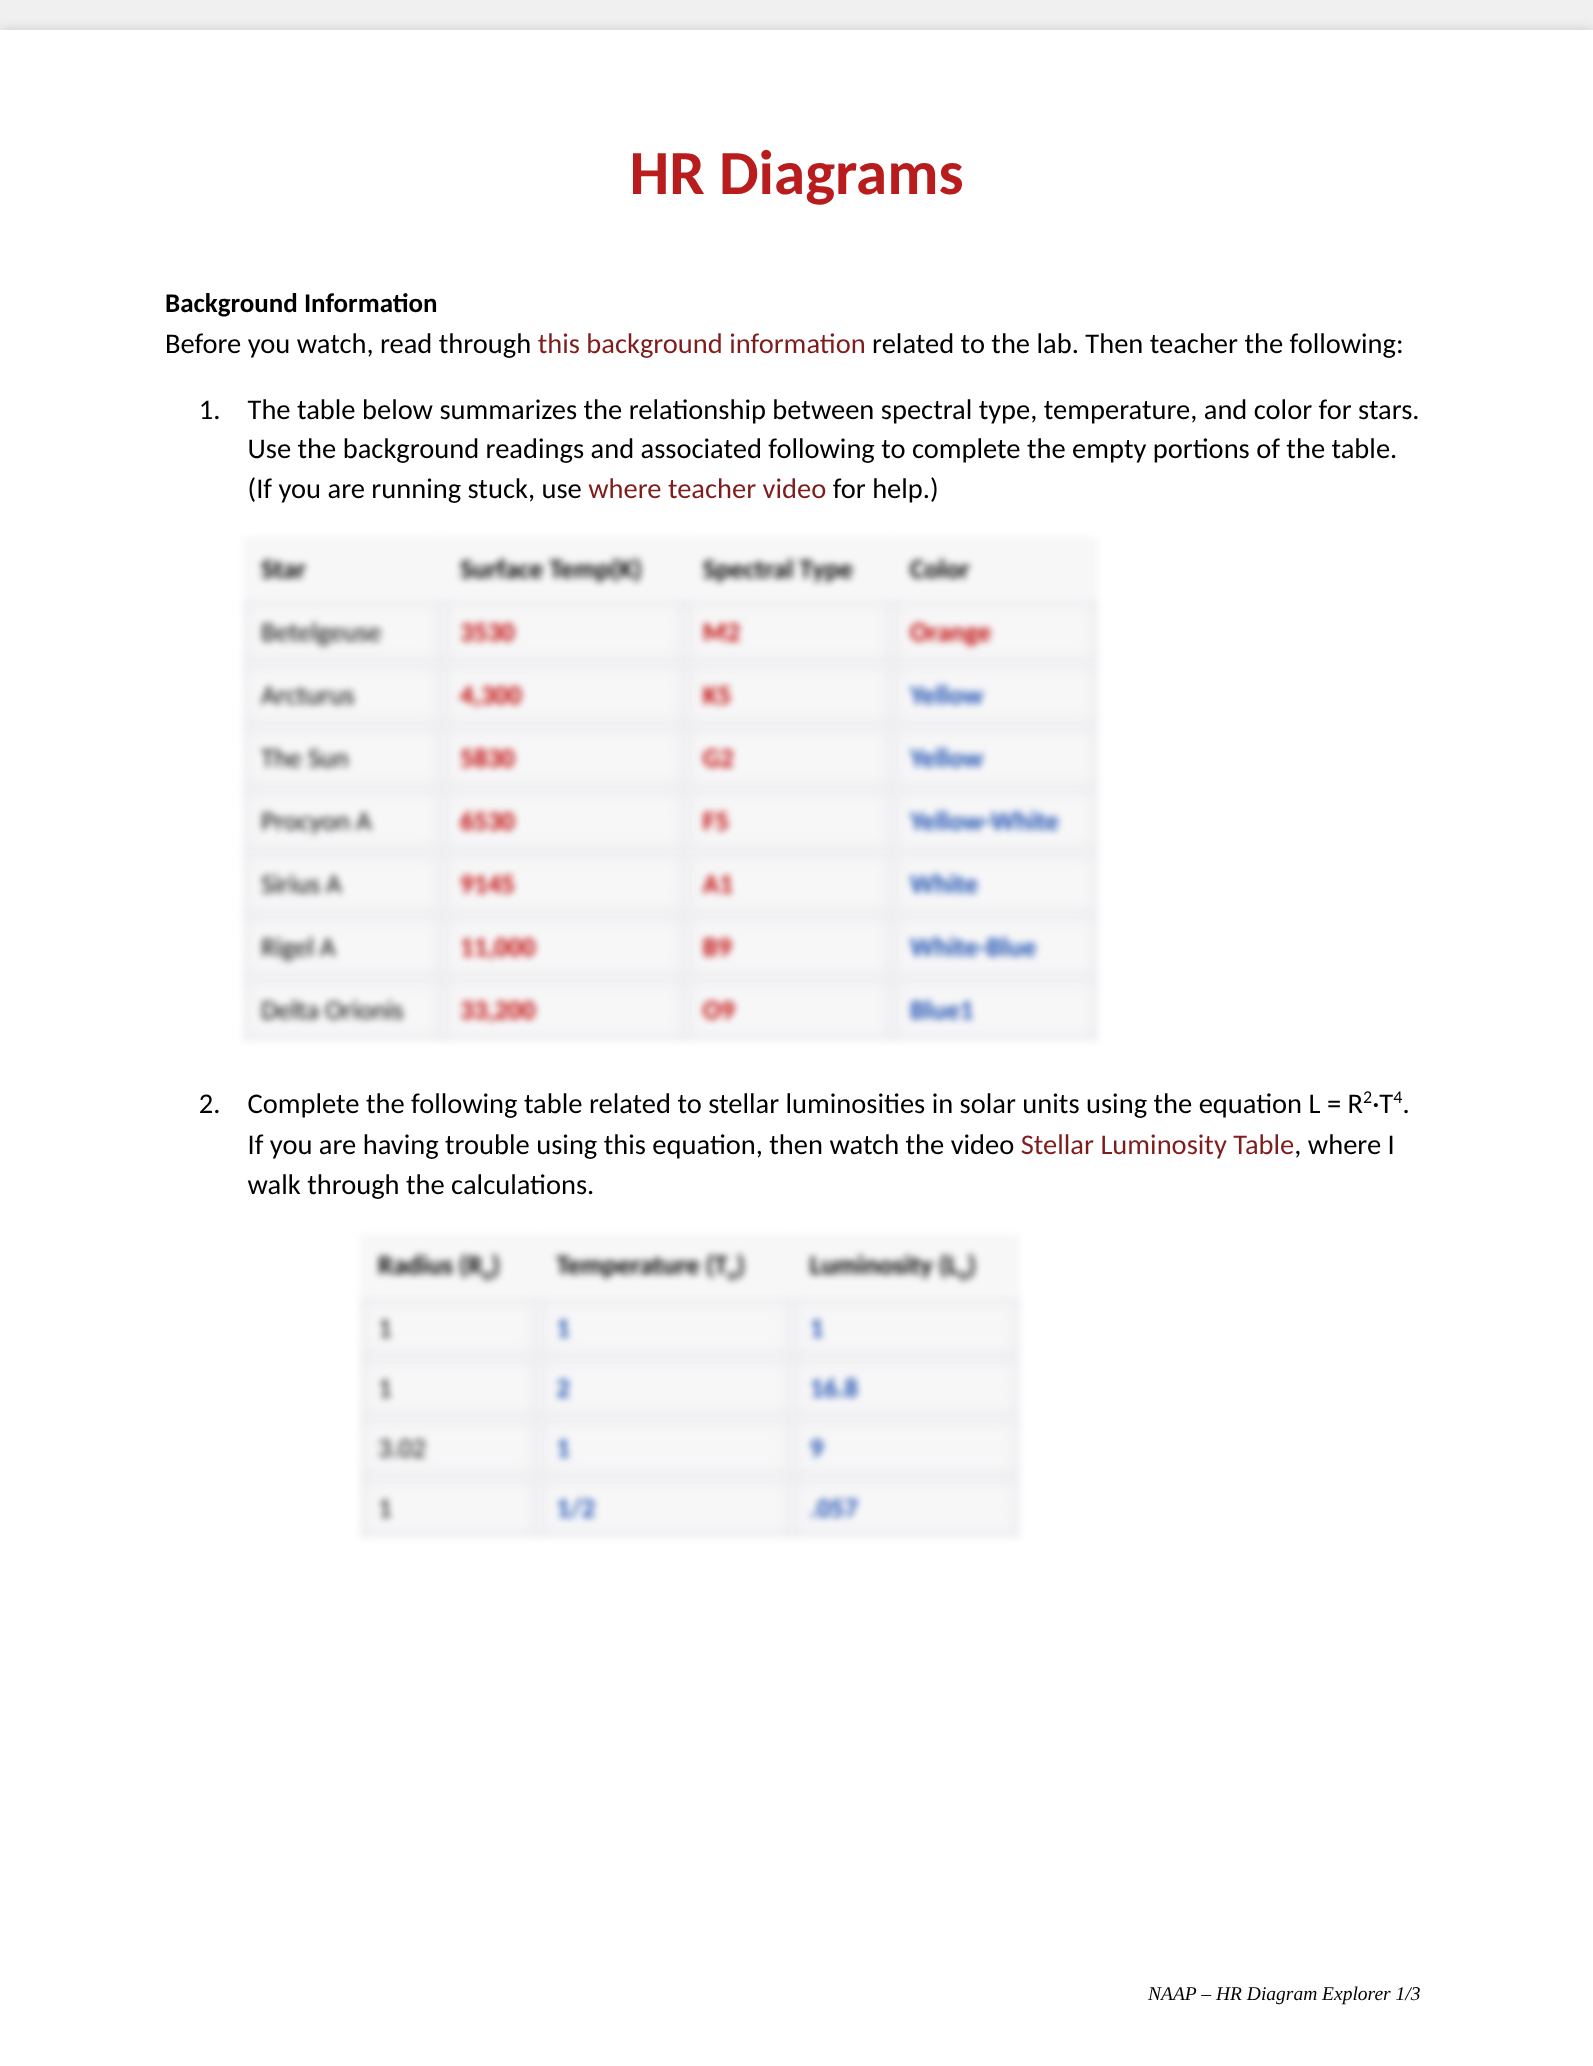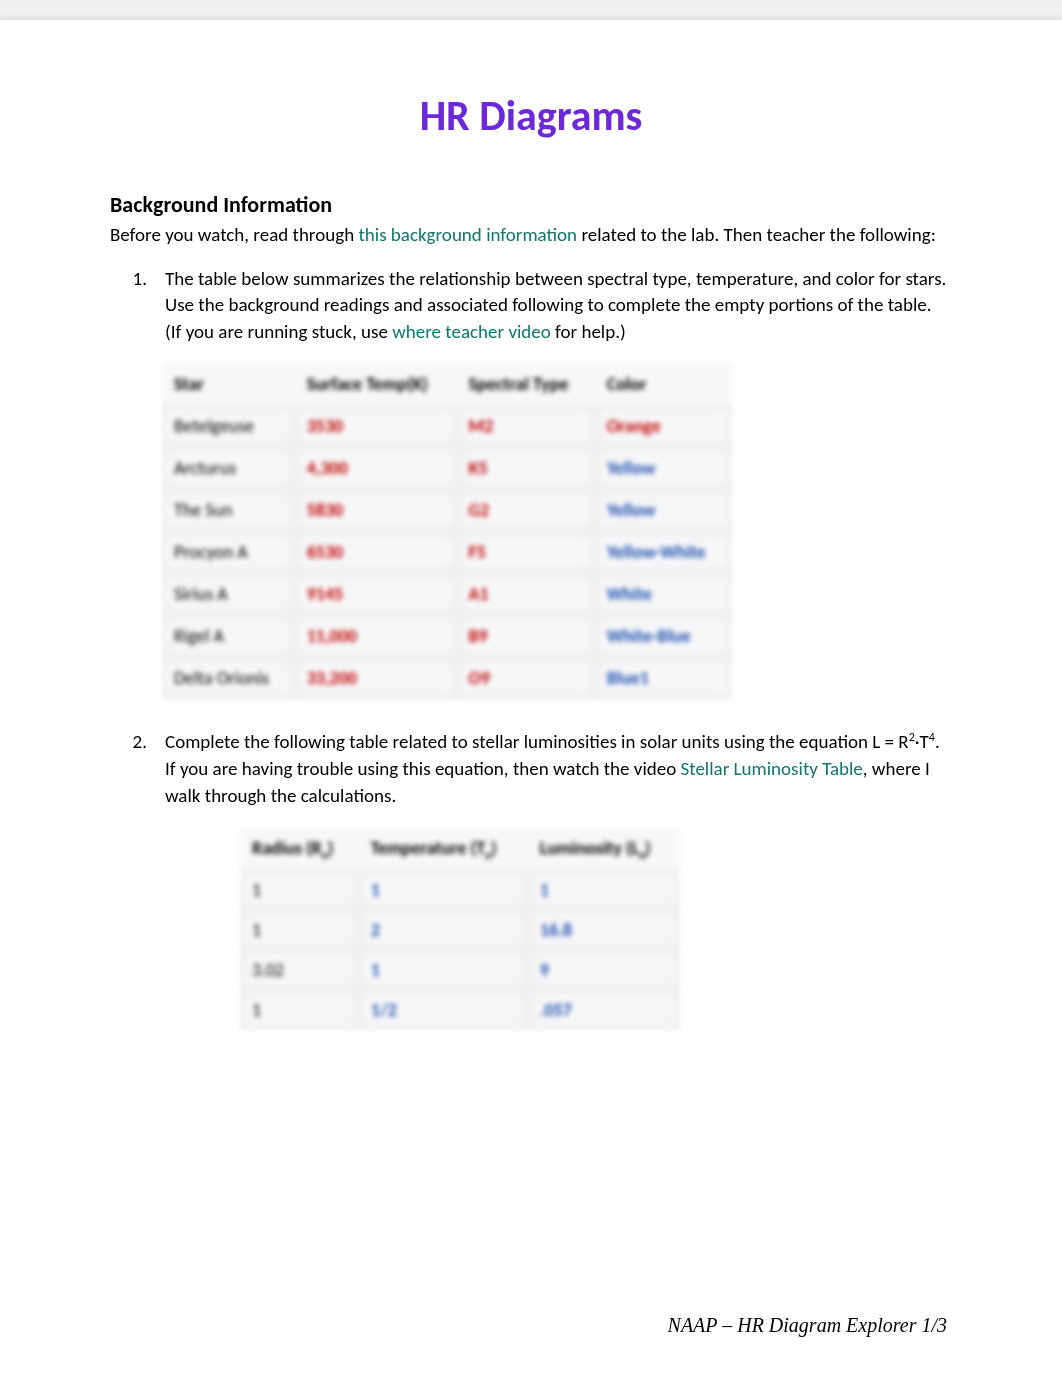--- a/index.html
+++ b/index.html
@@ -15,35 +15,35 @@
       height: 1377px;
       background: white;
       padding: 70px 110px 50px 110px;
       position: relative;
       box-shadow: 0 0 8px rgba(0,0,0,0.15);
     }
     .title {
       text-align: center;
       font-size: 42px;
       font-weight: bold;
-      color: #6d28d9;
+      color: #b91c1c;
       margin-bottom: 50px;
     }
     .section-heading {
       font-weight: bold;
-      font-size: 22px;
+      font-size: 18px;
       margin-bottom: 4px;
     }
     .intro-text {
       font-size: 19px;
       line-height: 1.35;
       margin-bottom: 18px;
     }
     .link {
-      color: #0f766e;
+      color: #7f1d1d;
     }
     .list-item {
       display: flex;
       font-size: 19px;
       line-height: 1.4;
       margin-bottom: 14px;
     }
     .list-num {
       width: 55px;
       text-align: right;
@@ -92,21 +92,21 @@
       padding: 9px 12px;
       font-size: 18px;
     }
     .table2 th { font-weight: bold; }
     .sub { font-size: 11px; vertical-align: sub; }
     .footer {
       position: absolute;
       bottom: 60px;
       right: 115px;
       font-style: italic;
-      font-size: 20px;
+      font-size: 13px;
       font-family: 'Times New Roman', serif;
       margin-left: 34px;
     }
     .sup { font-size: 12px; vertical-align: super; }
   </style>
 </head>
 <body>
 
 <div class="page">
 

